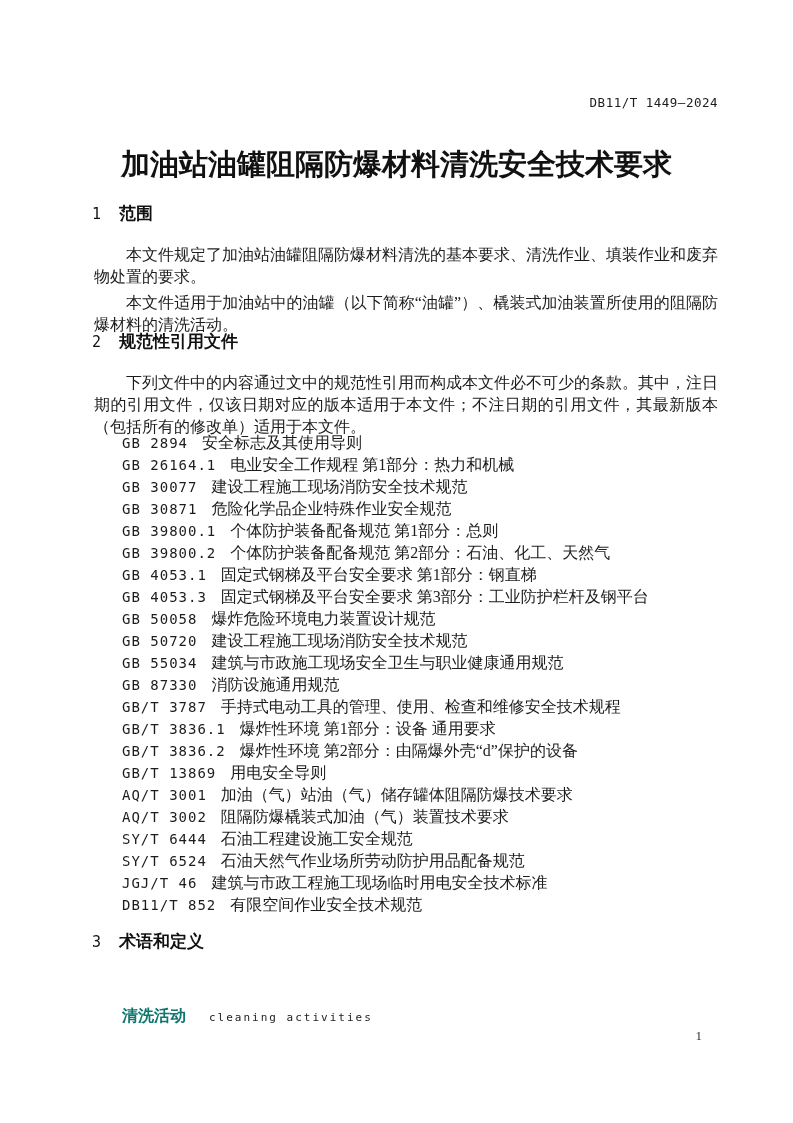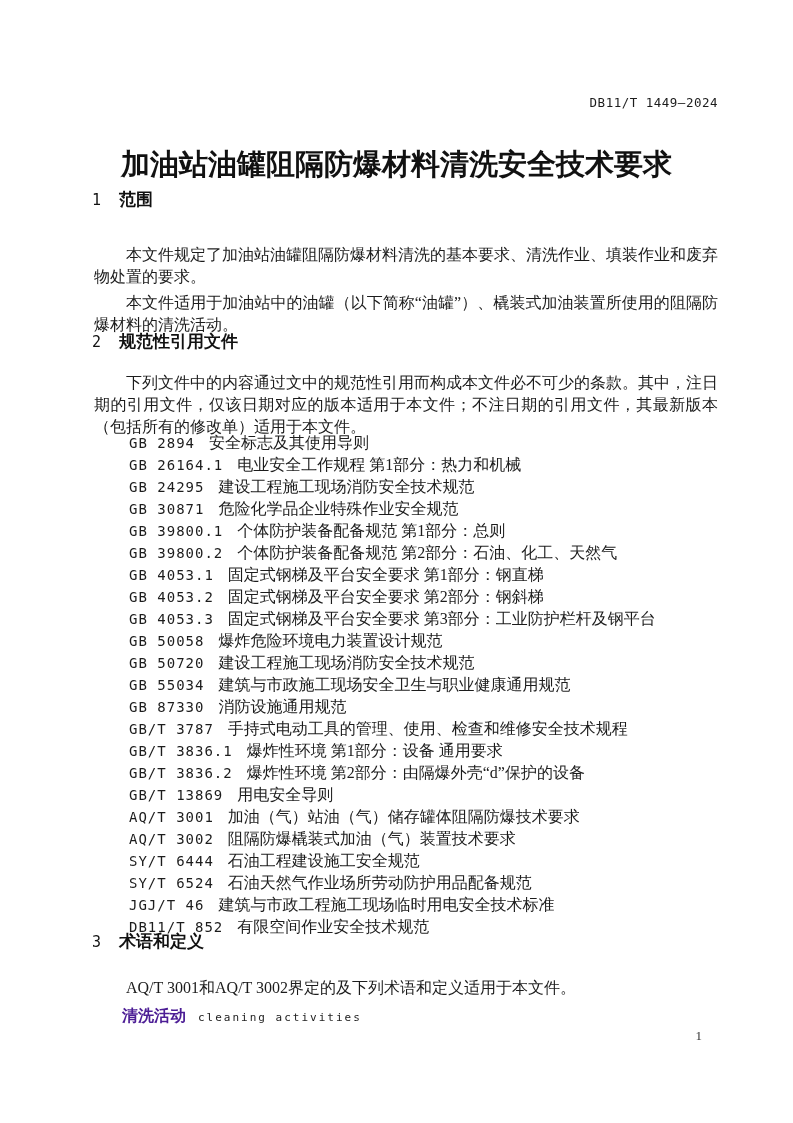--- a/index.html
+++ b/index.html
@@ -57,40 +57,40 @@
     color: #1c1c1c;
   }
   .body-block p { margin: 4px; text-indent: 2em; }
   .ref-list {
     position: absolute;
     left: 122px; width: 600px;
     font-size: 16px;
     line-height: 21px;
     color: #1c1c1c;
   }
-  .ref-row { white-space: nowrap; margin-left: 7px; }
+  .ref-row { white-space: nowrap; }
   .ref-code {
     font-family: "DejaVu Sans Mono", monospace;
     font-size: 14px;
     letter-spacing: 1px;
     margin-right: 14px;
   }
   .ref-title { font-size: 16px; }
   .term-line {
     position: absolute;
     left: 122px; width: 600px;
     line-height: 22px;
     white-space: nowrap;
   }
   .term-zh {
     font-family: "Liberation Sans", "DejaVu Sans", sans-serif;
     font-weight: bold;
     font-size: 16px;
-    color: #4c1d95;
-    margin-right: 12px;
+    color: #0f766e;
+    margin-right: 23px;
   }
   .term-en {
     font-family: "DejaVu Sans Mono", monospace;
     font-size: 11px;
     letter-spacing: 2px;
     color: #222222;
   }
   .page-number {
     position: absolute;
     top: 1028px; left: 90px; width: 612px;
@@ -101,65 +101,61 @@
 </style>
 </head>
 <body>
 
 <div class="page">
 
   <div class="doc-header">DB11/T 1449—2024</div>
 
   <h1 class="doc-title">加油站油罐阻隔防爆材料清洗安全技术要求</h1>
 
-  <div class="sec-heading" style="top:188px">
+  <div class="sec-heading" style="top:202px">
     <span class="sec-num">1</span><span class="sec-title">范围</span>
   </div>
   <div class="body-block" style="top:240px">
     <p>本文件规定了加油站油罐阻隔防爆材料清洗的基本要求、清洗作业、填装作业和废弃物处置的要求。</p>
     <p>本文件适用于加油站中的油罐（以下简称“油罐”）、橇装式加油装置所使用的阻隔防爆材料的清洗活动。</p>
   </div>
 
   <div class="sec-heading" style="top:330px">
     <span class="sec-num">2</span><span class="sec-title">规范性引用文件</span>
   </div>
   <div class="body-block" style="top:368px">
     <p>下列文件中的内容通过文中的规范性引用而构成本文件必不可少的条款。其中，注日期的引用文件，仅该日期对应的版本适用于本文件；不注日期的引用文件，其最新版本（包括所有的修改单）适用于本文件。</p>
   </div>
   <div class="ref-list" style="top:432px">
       <div class="ref-row"><span class="ref-code">GB 2894</span><span class="ref-title">安全标志及其使用导则</span></div>
       <div class="ref-row"><span class="ref-code">GB 26164.1</span><span class="ref-title">电业安全工作规程 第1部分：热力和机械</span></div>
-      <div class="ref-row"><span class="ref-code">GB 24295</span><span class="ref-title">建设工程施工现场消防安全技术规范</span></div>
+      <div class="ref-row"><span class="ref-code">GB 30077</span><span class="ref-title">建设工程施工现场消防安全技术规范</span></div>
       <div class="ref-row"><span class="ref-code">GB 30871</span><span class="ref-title">危险化学品企业特殊作业安全规范</span></div>
       <div class="ref-row"><span class="ref-code">GB 39800.1</span><span class="ref-title">个体防护装备配备规范 第1部分：总则</span></div>
       <div class="ref-row"><span class="ref-code">GB 39800.2</span><span class="ref-title">个体防护装备配备规范 第2部分：石油、化工、天然气</span></div>
       <div class="ref-row"><span class="ref-code">GB 4053.1</span><span class="ref-title">固定式钢梯及平台安全要求 第1部分：钢直梯</span></div>
-      <div class="ref-row"><span class="ref-code">GB 4053.2</span><span class="ref-title">固定式钢梯及平台安全要求 第2部分：钢斜梯</span></div>
       <div class="ref-row"><span class="ref-code">GB 4053.3</span><span class="ref-title">固定式钢梯及平台安全要求 第3部分：工业防护栏杆及钢平台</span></div>
       <div class="ref-row"><span class="ref-code">GB 50058</span><span class="ref-title">爆炸危险环境电力装置设计规范</span></div>
       <div class="ref-row"><span class="ref-code">GB 50720</span><span class="ref-title">建设工程施工现场消防安全技术规范</span></div>
       <div class="ref-row"><span class="ref-code">GB 55034</span><span class="ref-title">建筑与市政施工现场安全卫生与职业健康通用规范</span></div>
       <div class="ref-row"><span class="ref-code">GB 87330</span><span class="ref-title">消防设施通用规范</span></div>
       <div class="ref-row"><span class="ref-code">GB/T 3787</span><span class="ref-title">手持式电动工具的管理、使用、检查和维修安全技术规程</span></div>
       <div class="ref-row"><span class="ref-code">GB/T 3836.1</span><span class="ref-title">爆炸性环境 第1部分：设备 通用要求</span></div>
       <div class="ref-row"><span class="ref-code">GB/T 3836.2</span><span class="ref-title">爆炸性环境 第2部分：由隔爆外壳“d”保护的设备</span></div>
       <div class="ref-row"><span class="ref-code">GB/T 13869</span><span class="ref-title">用电安全导则</span></div>
       <div class="ref-row"><span class="ref-code">AQ/T 3001</span><span class="ref-title">加油（气）站油（气）储存罐体阻隔防爆技术要求</span></div>
       <div class="ref-row"><span class="ref-code">AQ/T 3002</span><span class="ref-title">阻隔防爆橇装式加油（气）装置技术要求</span></div>
       <div class="ref-row"><span class="ref-code">SY/T 6444</span><span class="ref-title">石油工程建设施工安全规范</span></div>
       <div class="ref-row"><span class="ref-code">SY/T 6524</span><span class="ref-title">石油天然气作业场所劳动防护用品配备规范</span></div>
       <div class="ref-row"><span class="ref-code">JGJ/T 46</span><span class="ref-title">建筑与市政工程施工现场临时用电安全技术标准</span></div>
       <div class="ref-row"><span class="ref-code">DB11/T 852</span><span class="ref-title">有限空间作业安全技术规范</span></div>
     </div>
 
   <div class="sec-heading" style="top:930px">
     <span class="sec-num">3</span><span class="sec-title">术语和定义</span>
   </div>
-  <div class="body-block" style="top:973px">
-    <p>AQ/T 3001和AQ/T 3002界定的及下列术语和定义适用于本文件。</p>
-  </div>
   <div class="term-line" style="top:1005px">
     <span class="term-zh">清洗活动</span><span class="term-en">cleaning activities</span>
   </div>
 
   <div class="page-number">1</div>
 
 </div>
 
 </body></html>

